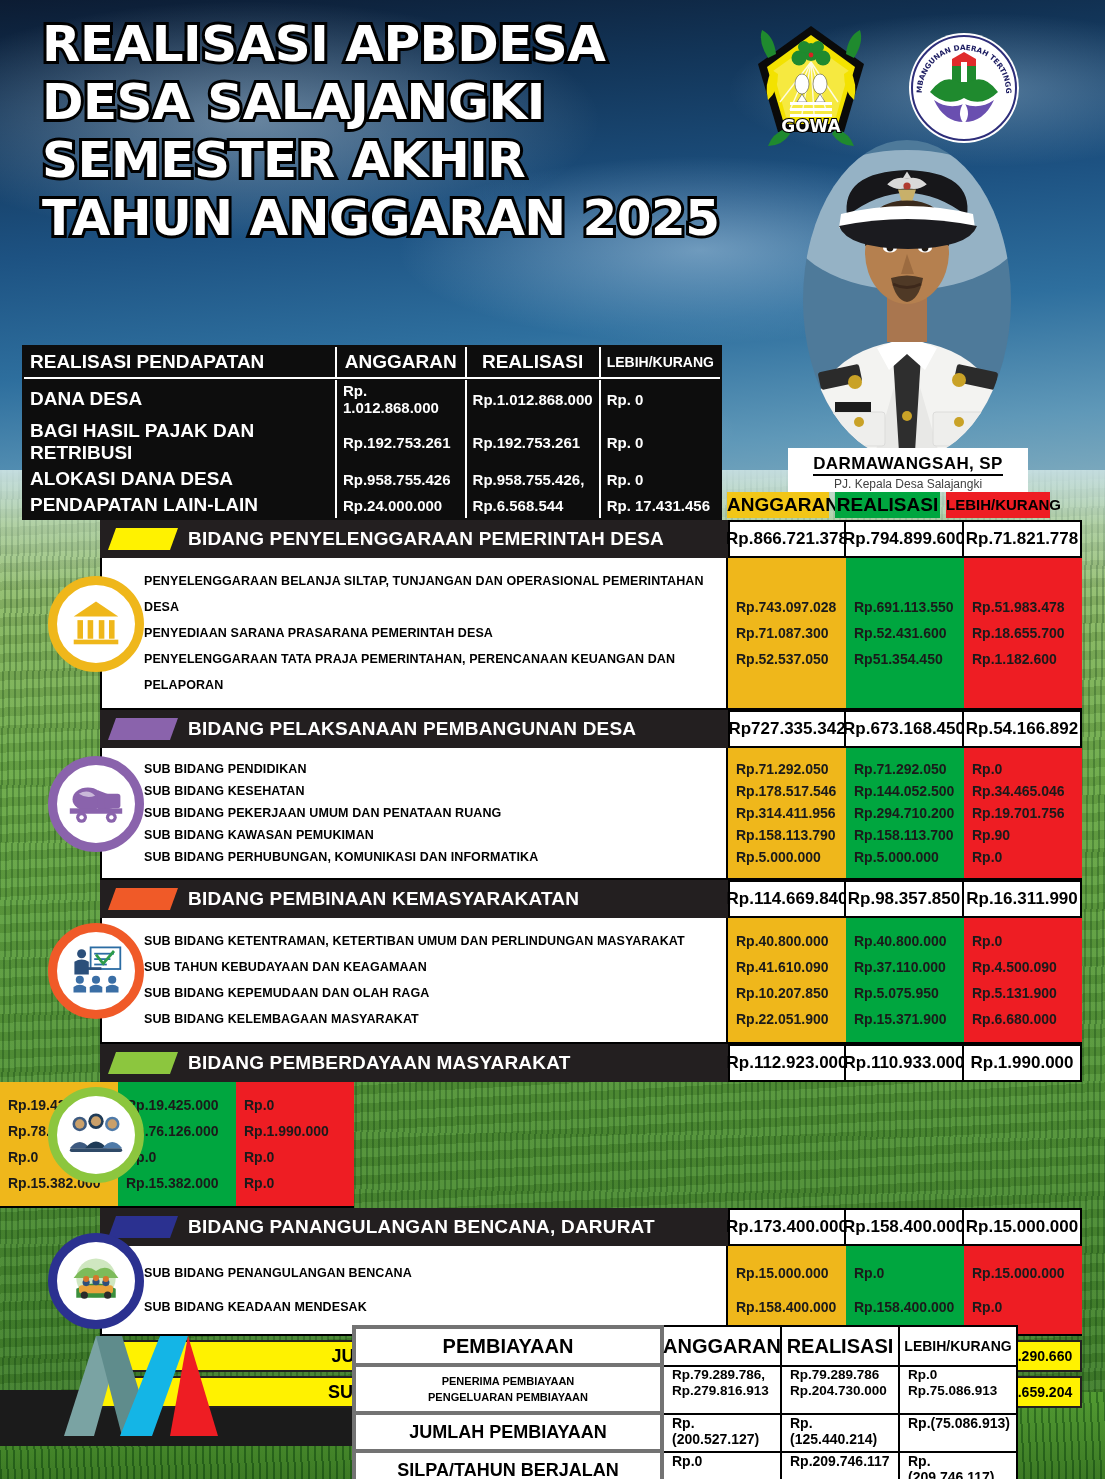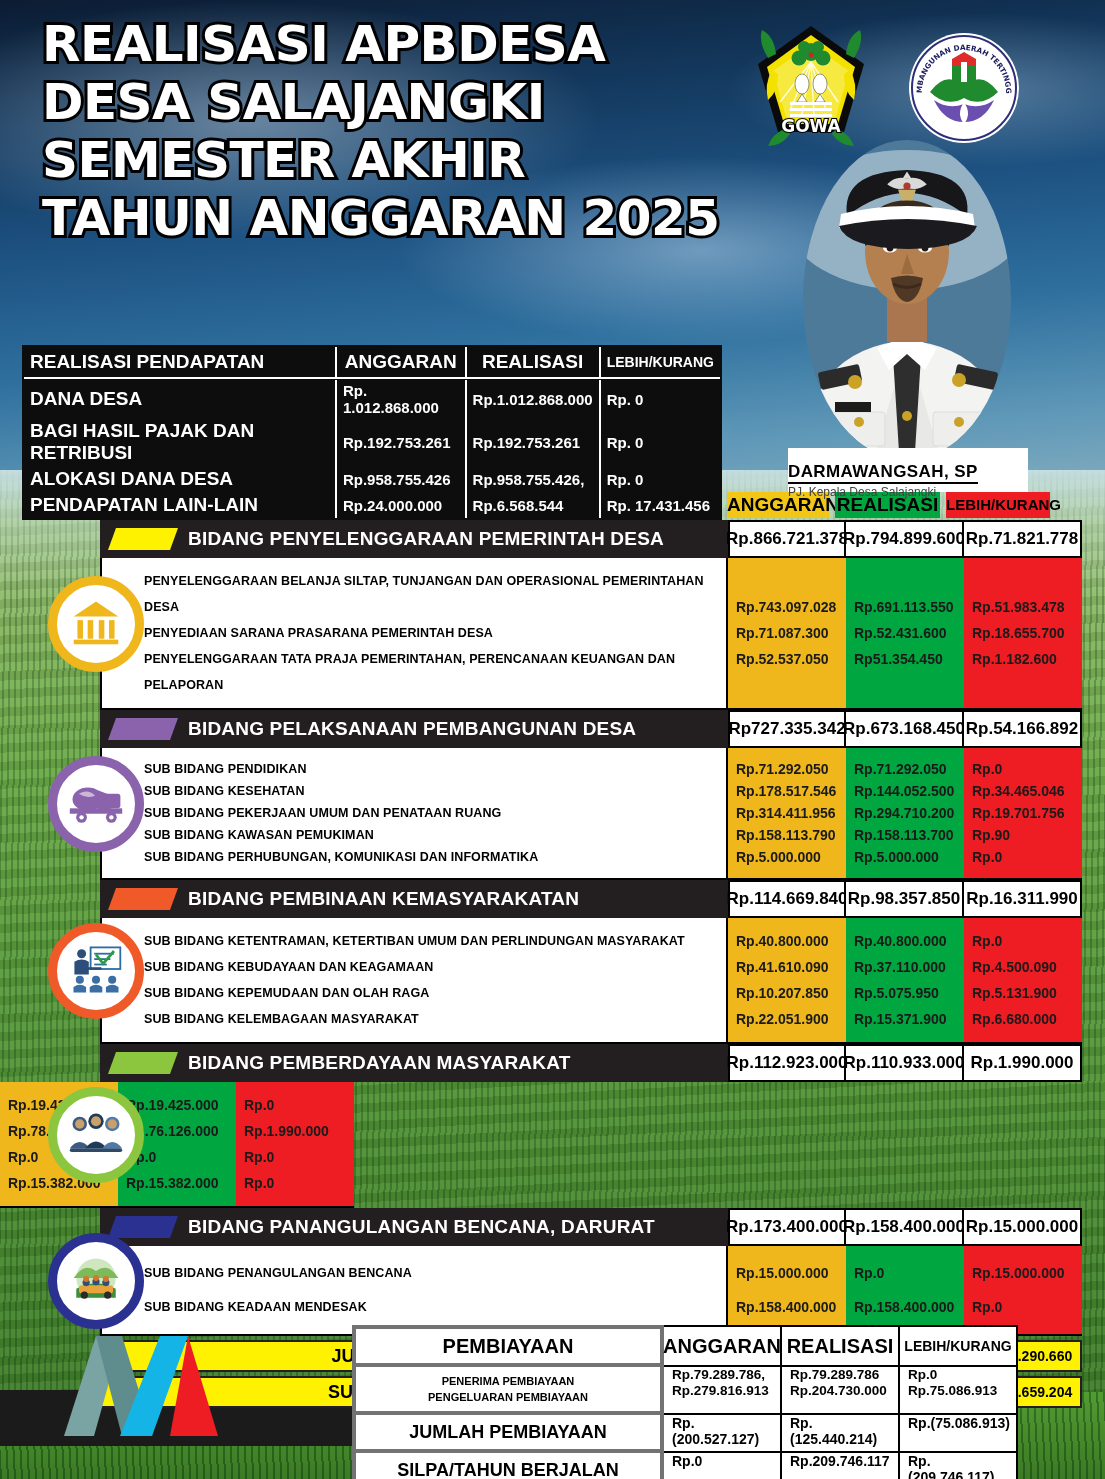--- a/index.html
+++ b/index.html
@@ -66,21 +66,21 @@
   }
 
   
   #logo-gowa { position: absolute; left: 752px; top: 22px; width: 118px; height: 128px; z-index: 7; }
   #logo-kemendesa { position: absolute; left: 908px; top: 32px; width: 112px; height: 112px; z-index: 7; }
 
   
   #portrait { position: absolute; left: 795px; top: 130px; width: 225px; height: 330px; z-index: 5; }
   #namecard {
     position: absolute; left: 788px; top: 448px; width: 240px; height: 44px;
-    background: #fff; z-index: 8; text-align: left; padding-top: 14px;
+    background: #fff; z-index: 8; text-align: center; padding-top: 6px;
   }
   #namecard .nm {
     font-size: 17px; font-weight: 700; color: #000; letter-spacing: .4px;
     border-bottom: 2px solid #000; display: inline-block; line-height: 20px;
   }
   #namecard .ttl { font-size: 12px; color: #404040; line-height: 16px; }
 
   
   #income-table {
     position: absolute; left: 22px; top: 345px; width: 700px; z-index: 6;
@@ -520,21 +520,21 @@
         </div>
         <div class="hdr-cells">
           <div class="hc1">Rp.114.669.840</div>
           <div class="hc2">Rp.98.357.850</div>
           <div class="hc3">Rp.16.311.990</div>
         </div>
       </div>
       <div class="body-row">
         <div class="body-left">
           <span style="line-height:26px">SUB BIDANG KETENTRAMAN, KETERTIBAN UMUM DAN PERLINDUNGAN MASYARAKAT</span>
-          <span style="line-height:26px">SUB BIDANG KEBUDAYAAN DAN KEAGAMAAN</span>
+          <span style="line-height:26px">SUB TAHUN KEBUDAYAAN DAN KEAGAMAAN</span>
           <span style="line-height:26px">SUB BIDANG KEPEMUDAAN DAN OLAH RAGA</span>
           <span style="line-height:26px">SUB BIDANG KELEMBAGAAN MASYARAKAT</span>
         </div>
         <div class="body-cells">
           <div class="cell-ang">
             <span style="line-height:26px">Rp.40.800.000</span>
             <span style="line-height:26px">Rp.41.610.090</span>
             <span style="line-height:26px">Rp.10.207.850</span>
             <span style="line-height:26px">Rp.22.051.900</span>
           </div>

